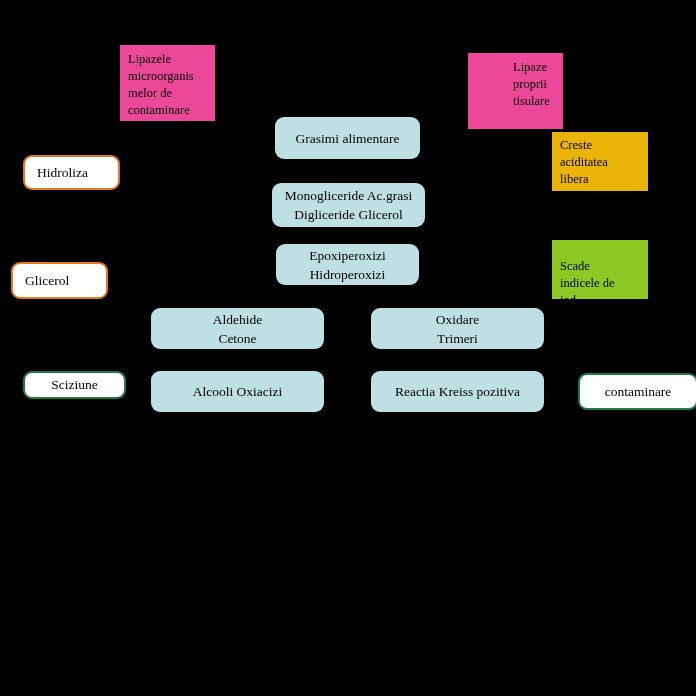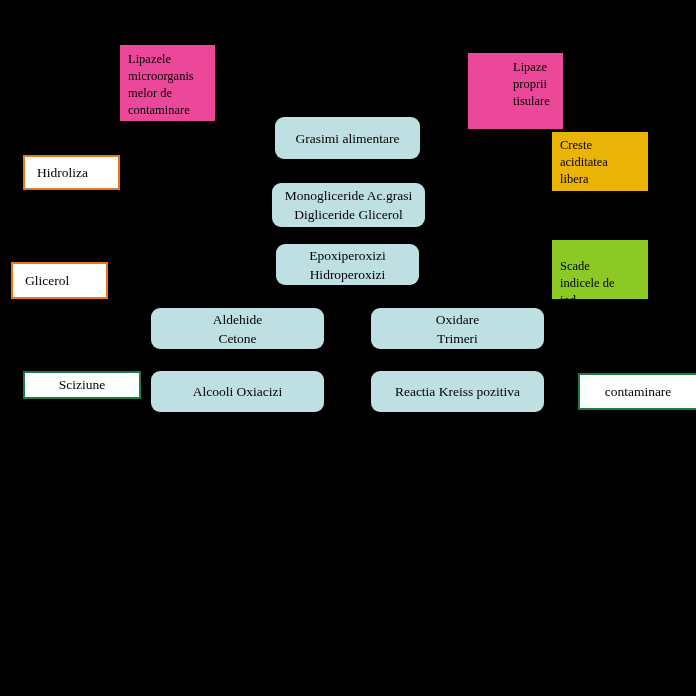--- a/index.html
+++ b/index.html
@@ -57,20 +57,21 @@
     align-items: center;
     justify-content: center;
   }
   
   .outline {
     background: #FFFFFF;
     font-size: 13.5px;
     line-height: 18px;
     display: flex;
     align-items: center;
+    border-radius: 9px;
   }
   .outline.orange { border: 2px solid #E8761A; }
   .outline.greenline { border: 2px solid #1F7A4A; }
   .outline.left { justify-content: flex-start; padding-left: 12px; }
   .outline.center { justify-content: center; }
   .line { white-space: nowrap; }
 </style>
 </head>
 <body>
 
@@ -134,21 +135,21 @@
   </div>
 
   <div class="box outline orange left" style="left:23px; top:155px; width:97px; height:35px;">
     <span class="line">Hidroliza</span>
   </div>
 
   <div class="box outline orange left" style="left:11px; top:262px; width:97px; height:37px;">
     <span class="line">Glicerol</span>
   </div>
 
-  <div class="box outline greenline center" style="left:23px; top:371px; width:118px; height:28px;">
+  <div class="box outline greenline center" style="left:23px; top:371px; width:103px; height:28px;">
     <span class="line">Sciziune</span>
   </div>
 
   <div class="box outline greenline center" style="left:578px; top:373px; width:120px; height:37px;">
     <span class="line">contaminare</span>
   </div>
 
 </div>
 
 </body></html>

